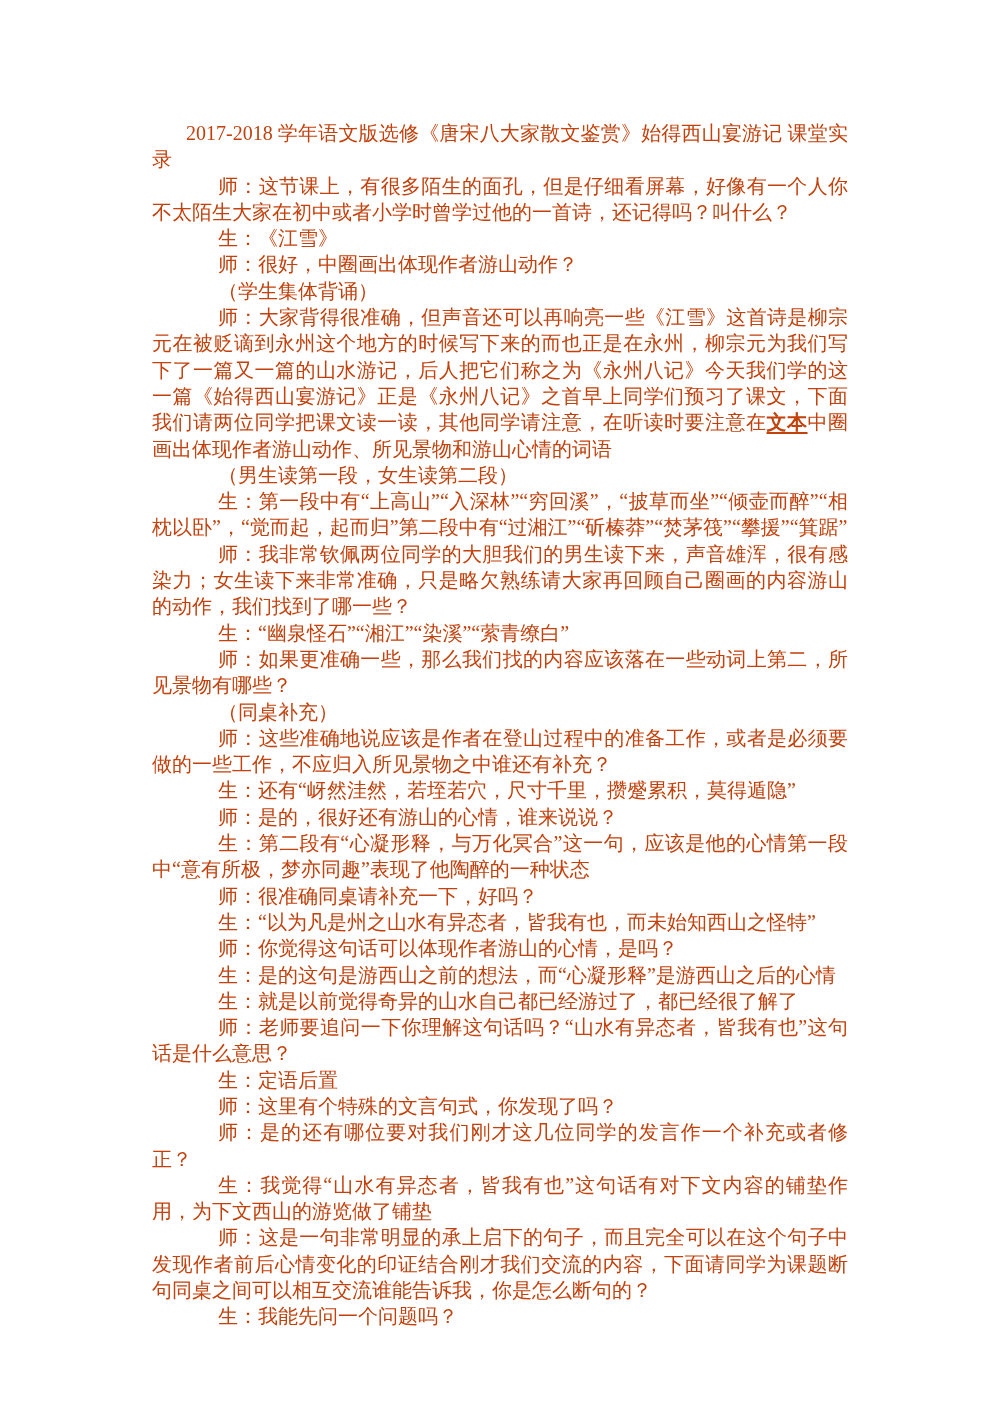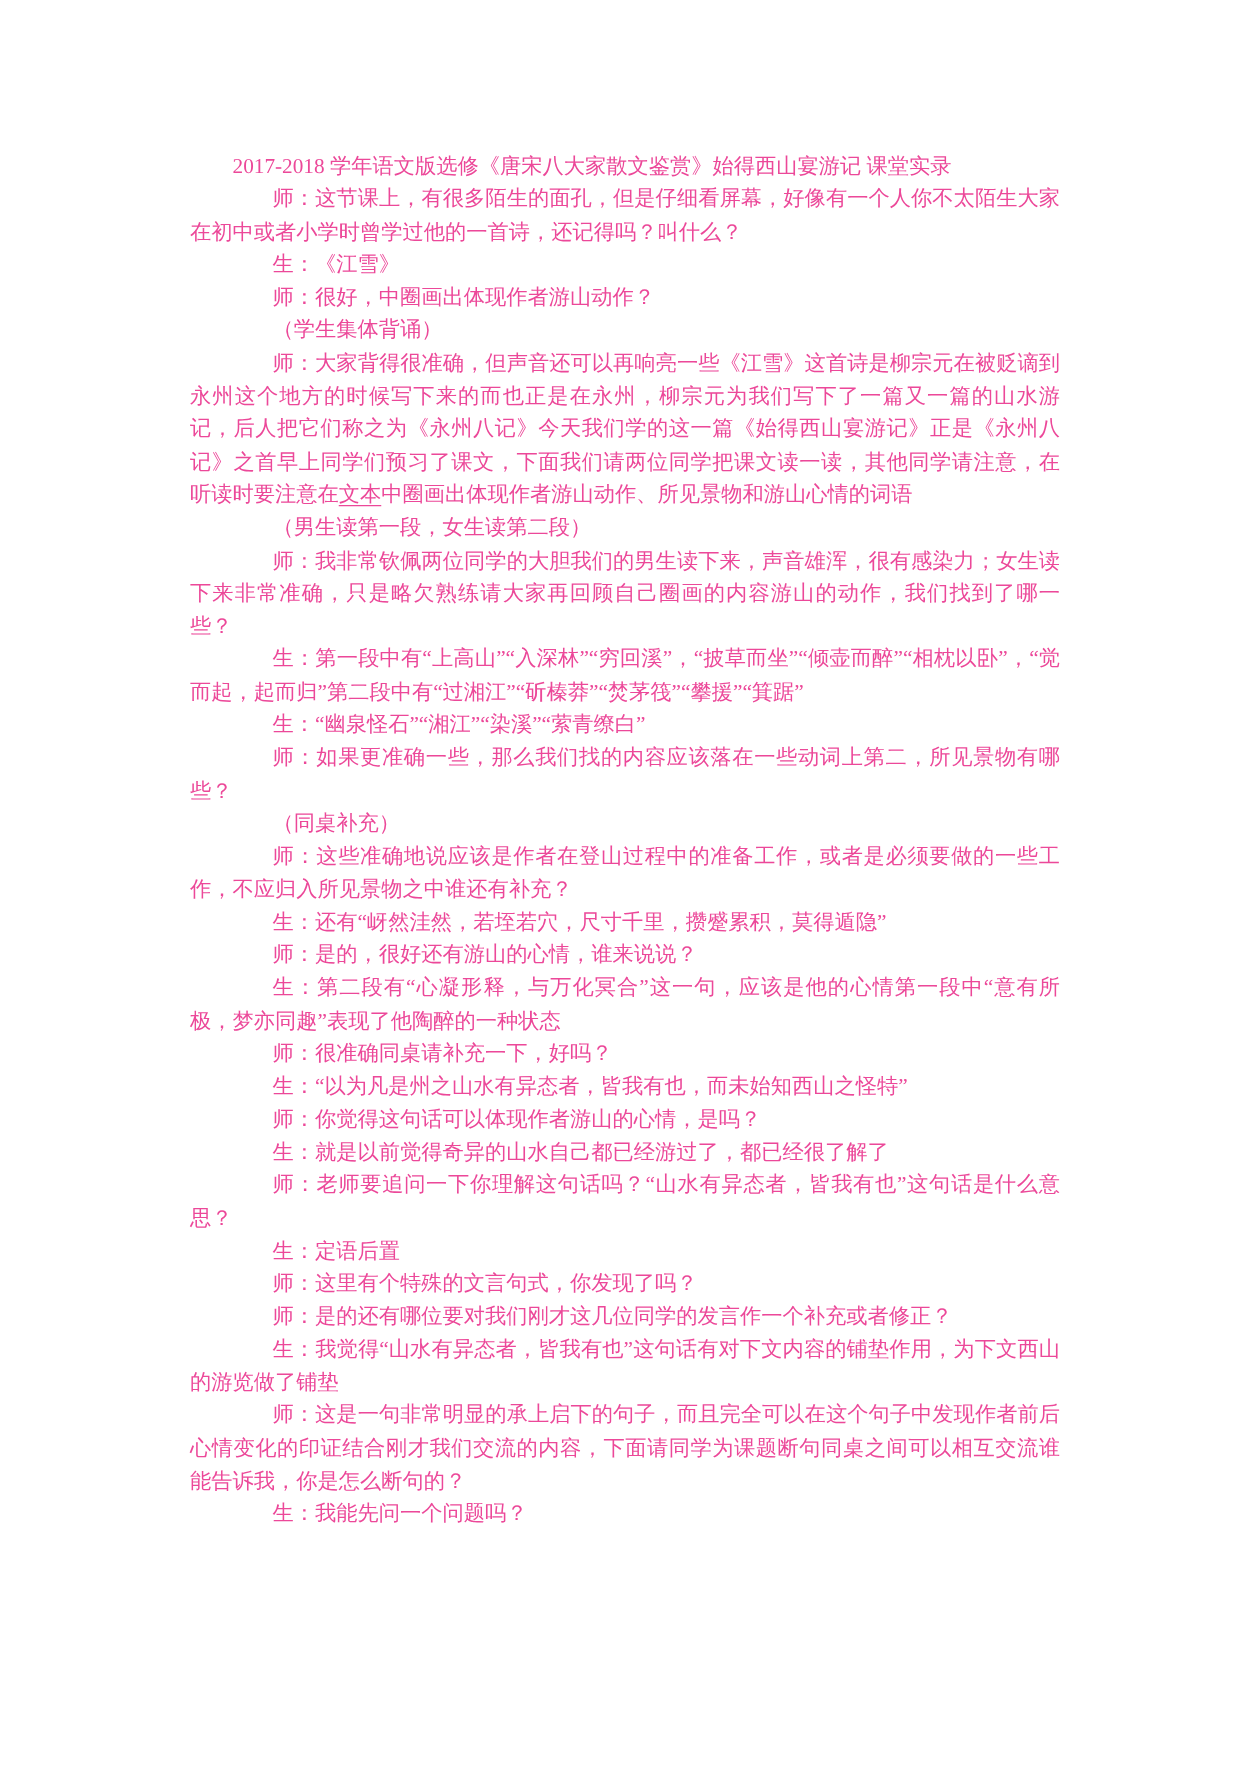--- a/index.html
+++ b/index.html
@@ -13,63 +13,65 @@
     height: 1414px;
     background: #ffffff;
     overflow: hidden;
     font-family: "Liberation Serif", "DejaVu Serif", serif;
   }
   .doc-body {
     position: absolute;
     left: 152px;
     top: 120px;
     width: 696px;
-    color: #ec4899;
-    font-size: 17px;
+    color: #c2410c;
+    font-size: 20px;
     line-height: 26.3px;
     text-align: justify;
   }
   .para {
     margin: 0;
     padding: 0;
     text-indent: 66px;
     word-break: break-all;
   }
   .para.title {
     text-indent: 34px;
   }
   .u {
     text-decoration: underline;
     text-underline-offset: 3px;
+    font-weight: bold;
   }
 </style>
 </head>
 <body>
 
 <div class="page">
   <div class="doc-body">
       <p class="para title"><span>2017-2018 学年语文版选修《唐宋八大家散文鉴赏》始得西山宴游记 课堂实录</span></p>
       <p class="para"><span>师：这节课上，有很多陌生的面孔，但是仔细看屏幕，好像有一个人你不太陌生大家在初中或者小学时曾学过他的一首诗，还记得吗？叫什么？</span></p>
       <p class="para"><span>生：《江雪》</span></p>
       <p class="para"><span>师：很好，中圈画出体现作者游山动作？</span></p>
       <p class="para"><span>（学生集体背诵）</span></p>
       <p class="para"><span>师：大家背得很准确，但声音还可以再响亮一些《江雪》这首诗是柳宗元在被贬谪到永州这个地方的时候写下来的而也正是在永州，柳宗元为我们写下了一篇又一篇的山水游记，后人把它们称之为《永州八记》今天我们学的这一篇《始得西山宴游记》正是《永州八记》之首早上同学们预习了课文，下面我们请两位同学把课文读一读，其他同学请注意，在听读时要注意在</span><span class="u">文本</span><span>中圈画出体现作者游山动作、所见景物和游山心情的词语</span></p>
       <p class="para"><span>（男生读第一段，女生读第二段）</span></p>
+      <p class="para"><span>生：第一段中有“上高山”“入深林”“穷回溪”，“披草而坐”“倾壶而醉”“相枕以卧”，“觉而起，起而归”第二段中有“过湘江”“斫榛莽”“焚茅筏”“攀援”“箕踞”</span></p>
       <p class="para"><span>师：我非常钦佩两位同学的大胆我们的男生读下来，声音雄浑，很有感染力；女生读下来非常准确，只是略欠熟练请大家再回顾自己圈画的内容游山的动作，我们找到了哪一些？</span></p>
-      <p class="para"><span>生：第一段中有“上高山”“入深林”“穷回溪”，“披草而坐”“倾壶而醉”“相枕以卧”，“觉而起，起而归”第二段中有“过湘江”“斫榛莽”“焚茅筏”“攀援”“箕踞”</span></p>
       <p class="para"><span>生：“幽泉怪石”“湘江”“染溪”“萦青缭白”</span></p>
       <p class="para"><span>师：如果更准确一些，那么我们找的内容应该落在一些动词上第二，所见景物有哪些？</span></p>
       <p class="para"><span>（同桌补充）</span></p>
       <p class="para"><span>师：这些准确地说应该是作者在登山过程中的准备工作，或者是必须要做的一些工作，不应归入所见景物之中谁还有补充？</span></p>
       <p class="para"><span>生：还有“岈然洼然，若垤若穴，尺寸千里，攒蹙累积，莫得遁隐”</span></p>
       <p class="para"><span>师：是的，很好还有游山的心情，谁来说说？</span></p>
       <p class="para"><span>生：第二段有“心凝形释，与万化冥合”这一句，应该是他的心情第一段中“意有所极，梦亦同趣”表现了他陶醉的一种状态</span></p>
       <p class="para"><span>师：很准确同桌请补充一下，好吗？</span></p>
       <p class="para"><span>生：“以为凡是州之山水有异态者，皆我有也，而未始知西山之怪特”</span></p>
       <p class="para"><span>师：你觉得这句话可以体现作者游山的心情，是吗？</span></p>
+      <p class="para"><span>生：是的这句是游西山之前的想法，而“心凝形释”是游西山之后的心情</span></p>
       <p class="para"><span>生：就是以前觉得奇异的山水自己都已经游过了，都已经很了解了</span></p>
       <p class="para"><span>师：老师要追问一下你理解这句话吗？“山水有异态者，皆我有也”这句话是什么意思？</span></p>
       <p class="para"><span>生：定语后置</span></p>
       <p class="para"><span>师：这里有个特殊的文言句式，你发现了吗？</span></p>
       <p class="para"><span>师：是的还有哪位要对我们刚才这几位同学的发言作一个补充或者修正？</span></p>
       <p class="para"><span>生：我觉得“山水有异态者，皆我有也”这句话有对下文内容的铺垫作用，为下文西山的游览做了铺垫</span></p>
       <p class="para"><span>师：这是一句非常明显的承上启下的句子，而且完全可以在这个句子中发现作者前后心情变化的印证结合刚才我们交流的内容，下面请同学为课题断句同桌之间可以相互交流谁能告诉我，你是怎么断句的？</span></p>
       <p class="para"><span>生：我能先问一个问题吗？</span></p>
     </div>
 </div>

